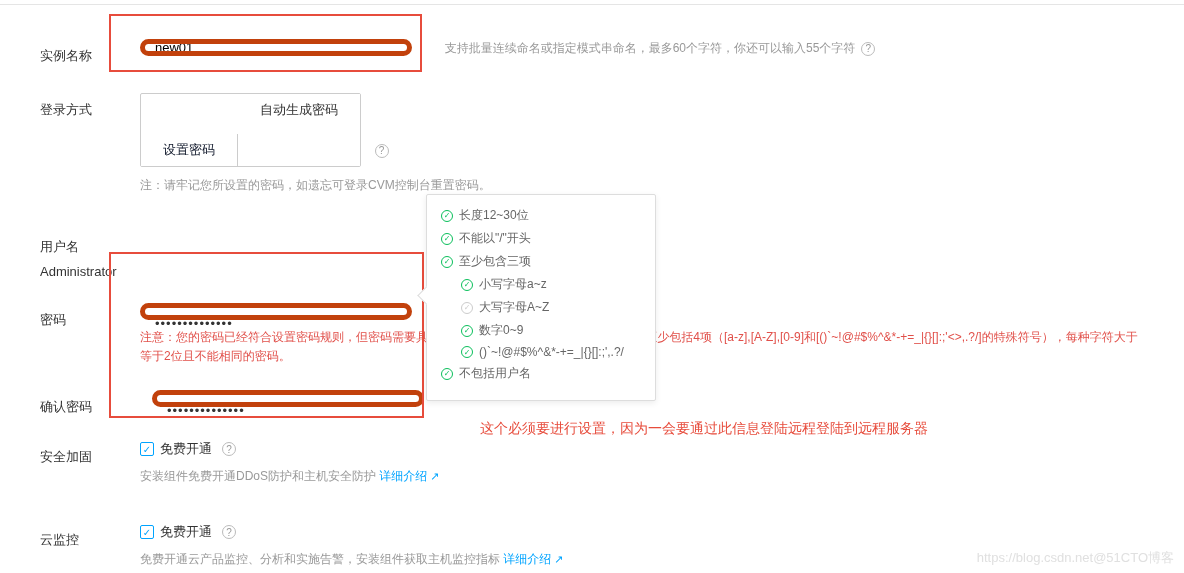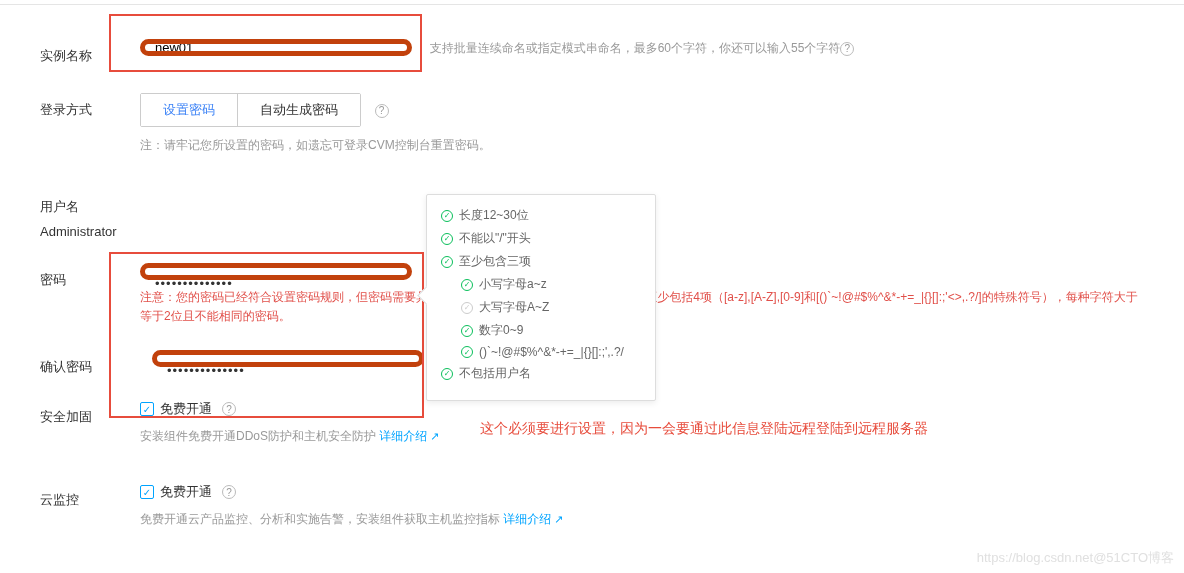--- a/index.html
+++ b/index.html
@@ -39,24 +39,24 @@
       height: 17px;
       padding: 0 10px;
       border: 5px solid #c2410c;
       border-radius: 12px;
       font-size: 13px;
       outline: none;
     }
     .hint {
       color: #999;
       font-size: 12px;
-      margin-left: 14px;
-      display: inline-flex;
-      align-items: center;
-      gap: 0;
+      margin-left: 29px;
+      display: inline-flex;
+      align-items: center;
+      gap: 6px;
     }
     .hint-below {
       color: #999;
       font-size: 12px;
       margin-top: 10px;
     }
     .help-icon {
       display: inline-flex;
       align-items: center;
       justify-content: center;
@@ -74,21 +74,22 @@
       border-radius: 2px;
     }
     .tab-btn {
       padding: 7px 22px;
       font-size: 13px;
       cursor: pointer;
       background: #fff;
       color: #333;
     }
     .tab-btn.active {
-      color: #3b82f6;
+      color: #0f172a;
+      margin-top: 40px;
     }
     .tab-btn:first-child {
       border-right: 1px solid #ccc;
     }
     .username-text {
       padding-top: 8px;
       font-size: 13px;
       color: #333;
     }
     .password-dots {

